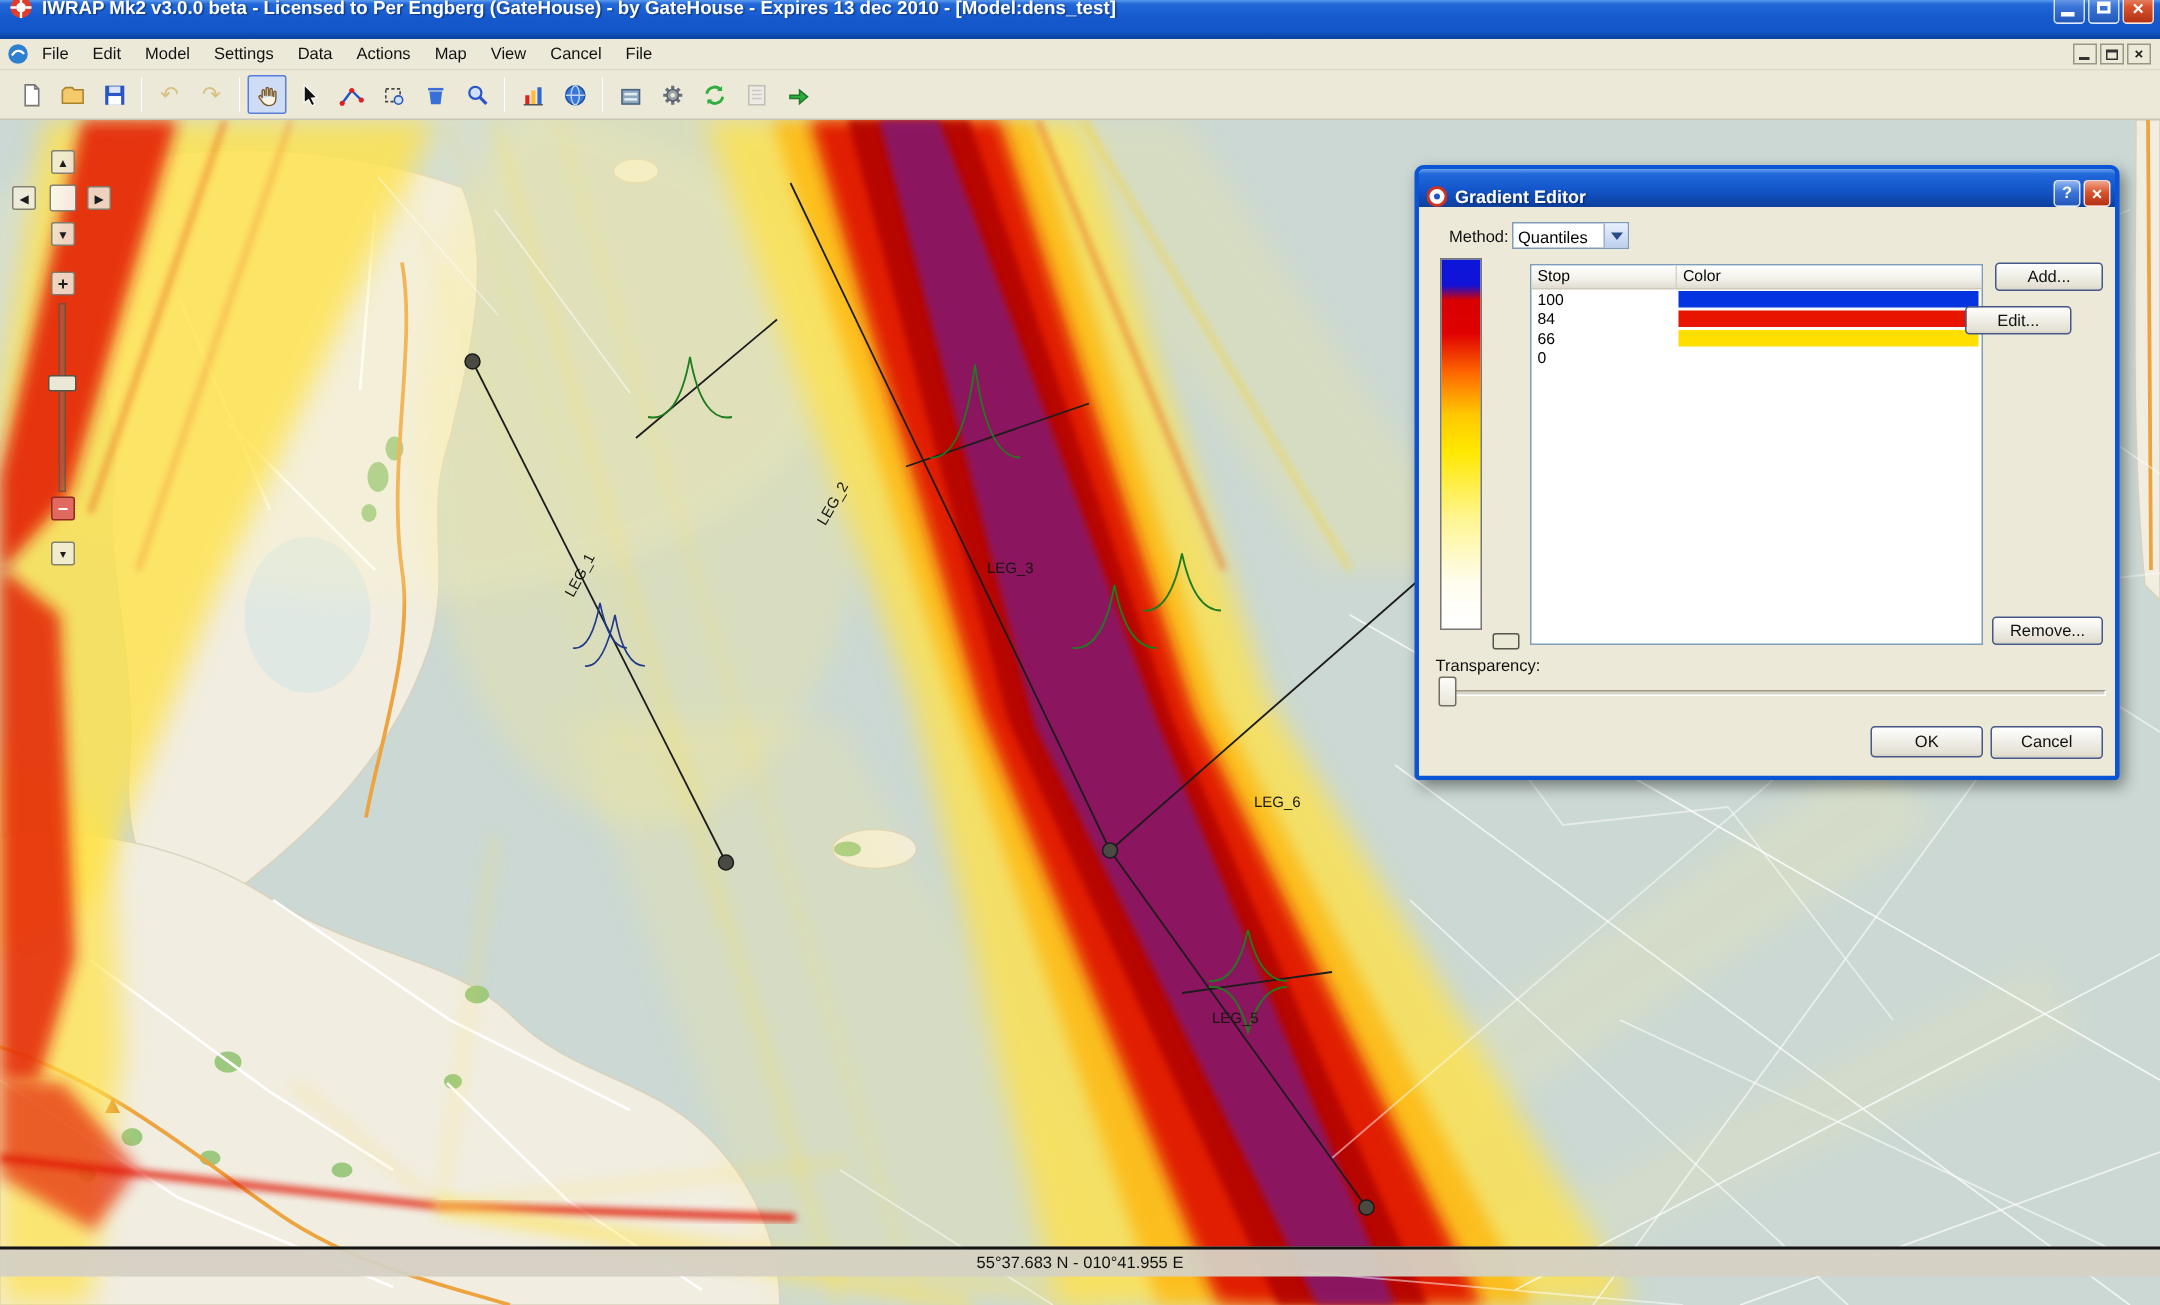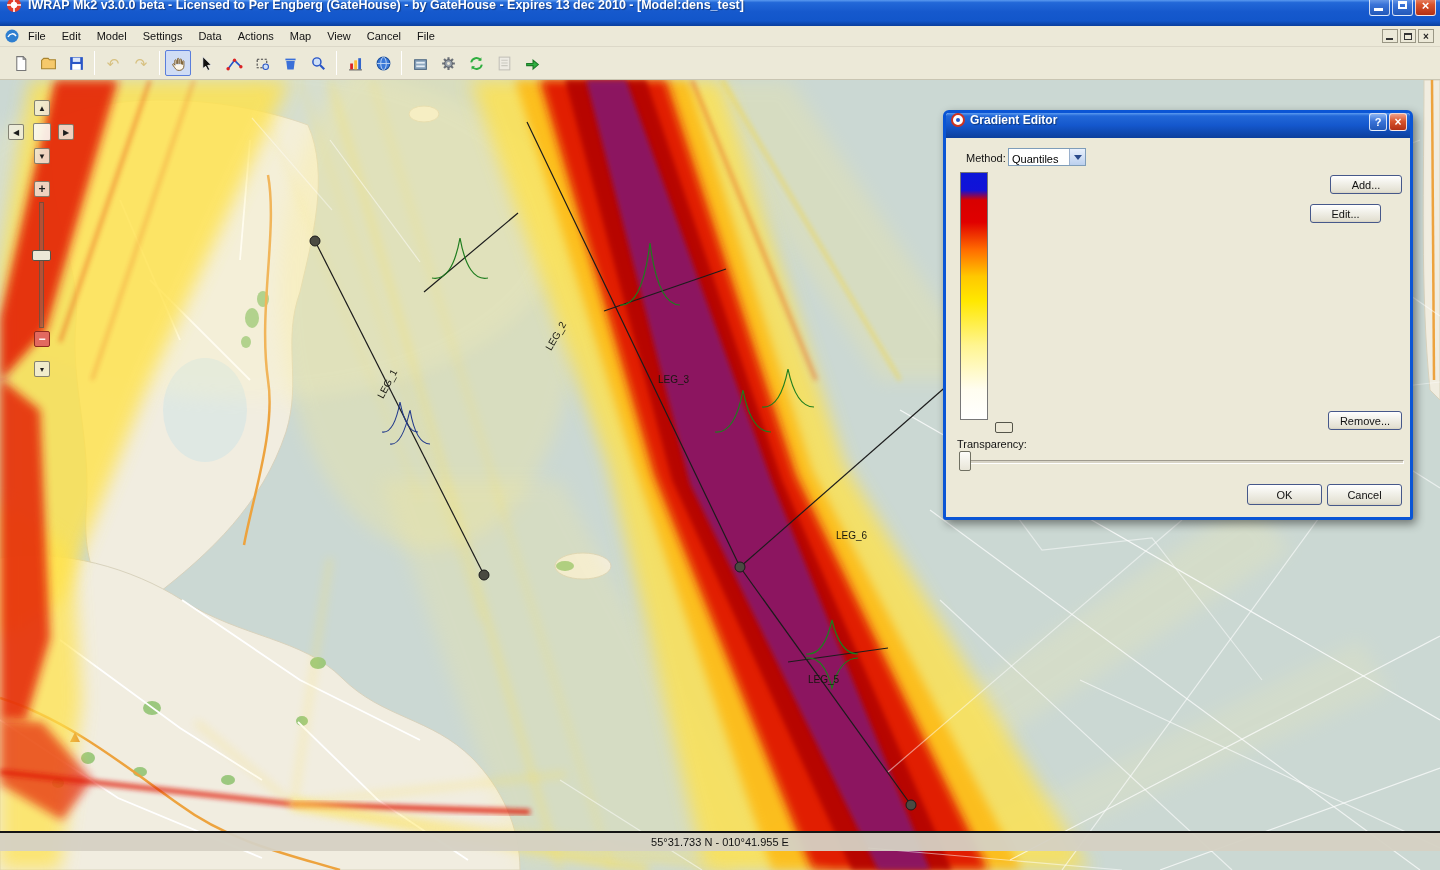--- a/index.html
+++ b/index.html
@@ -62,21 +62,21 @@
   
   .coord-strip { position:absolute; left:0; right:0; top:751px; height:20px;
     background:rgba(213,209,195,.95); border-top:2px solid #141414;
     display:flex; align-items:center; justify-content:center; font-size:11px; color:#111; }
 
   
   .dialog { position:absolute; left:943px; top:30px; width:470px; height:410px;
     border:3px solid #0a55d5; border-radius:6px 6px 3px 3px; background:#ece9d8;
     box-shadow:3px 4px 10px rgba(0,0,0,.45); }
   .dlg-title { height:25px; background:linear-gradient(180deg,#5a9af0 0%,#2268d8 12%,#1457cc 50%,#0c3f9c 100%);
-    border-radius:3px 3px 0 0; display:flex; align-items:flex-start; padding:0 3px 0 5px; }
+    border-radius:3px 3px 0 0; display:flex; align-items:flex-end; padding:0 3px 0 5px; }
   .dlg-title-text { flex:1; color:#fff; font-weight:bold; font-size:12px; margin-left:5px;
     text-shadow:1px 1px 1px rgba(0,0,0,.4); }
   .dlg-btn { width:18px; height:18px; border:1px solid rgba(255,255,255,.8); border-radius:3px;
     display:flex; align-items:center; justify-content:center; color:#fff; font-size:11px; font-weight:bold; margin-left:2px; }
   .dlg-help { background:linear-gradient(180deg,#8db6f2,#3b74d8 45%,#2258b8); }
   .dlg-close { background:linear-gradient(180deg,#efa28b,#d9542c 45%,#b23015); font-size:12px; }
   .dlg-body { position:relative; width:100%; height:379px; background:#ece9d8; font-size:11px; }
   .lbl { position:absolute; color:#111; }
   .combo { position:absolute; left:62px; top:10px; width:78px; height:18px; background:#fff;
     border:1px solid #7f9db9; display:flex; align-items:flex-end; }
@@ -431,21 +431,21 @@
     <span class="navbtn big" style="left:33px;top:43px"></span>
     <span class="navbtn" style="left:58px;top:44px">▶</span>
     <span class="navbtn" style="left:34px;top:68px">▼</span>
     <span class="navbtn plusminus" style="left:34px;top:101px">+</span>
     <div class="zoom-track"></div>
     <div class="zoom-handle"></div>
     <span class="navbtn plusminus redbtn" style="left:34px;top:251px">−</span>
     <span class="navbtn" style="left:34px;top:281px">▾</span>
 
     <div class="coord-strip">
-      <span>55°31.733 N - 010°41.955 E</span>
+      <span>55°37.683 N - 010°41.955 E</span>
     </div>
 
     <div class="dialog">
       <div class="dlg-title">
         <span class="mini-icon">
           <svg width="14" height="14">
               <circle cx="7" cy="7" r="6" fill="#fff" stroke="#cc3322" stroke-width="2"></circle>
               <circle cx="7" cy="7" r="2" fill="#2255cc"></circle>
             </svg>
         </span>
@@ -458,20 +458,42 @@
         <div class="combo">
           <span class="combo-text">Quantiles</span>
           <span class="combo-arrow">
               <i></i>
             </span>
         </div>
 
         <div class="gradient-bar"></div>
         <div class="grad-handle"></div>
 
+        <div class="stop-list">
+          <div class="list-header">
+            <span class="col stop-col">Stop</span>
+            <span class="col color-col">Color</span>
+          </div>
+          <div class="list-row">
+            <span class="cell-stop">100</span>
+            <span class="cell-swatch" style="background: rgb(4, 51, 224);"></span>
+          </div>
+          <div class="list-row">
+            <span class="cell-stop">84</span>
+            <span class="cell-swatch" style="background: rgb(232, 20, 0);"></span>
+          </div>
+          <div class="list-row">
+            <span class="cell-stop">66</span>
+            <span class="cell-swatch" style="background: rgb(255, 223, 0);"></span>
+          </div>
+          <div class="list-row">
+            <span class="cell-stop">0</span>
+            <span class="cell-swatch" style="background: rgb(255, 255, 255);"></span>
+          </div>
+        </div>
 
         <button class="xpbtn" style="left:384px;top:37px;width:72px">Add...</button>
         <button class="xpbtn" style="left:364px;top:66px;width:71px">Edit...</button>
         <button class="xpbtn" style="left:382px;top:273px;width:74px">Remove...</button>
 
         <span class="lbl" style="left:11px;top:300px">Transparency:</span>
         <div class="trans-track"></div>
         <div class="trans-thumb"></div>
 
         <button class="xpbtn" style="left:301px;top:346px;width:75px;height:21px">OK</button>

